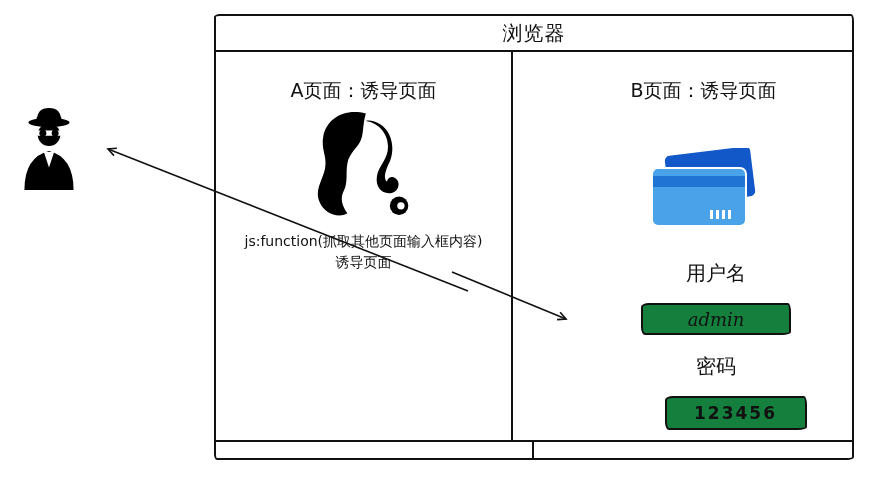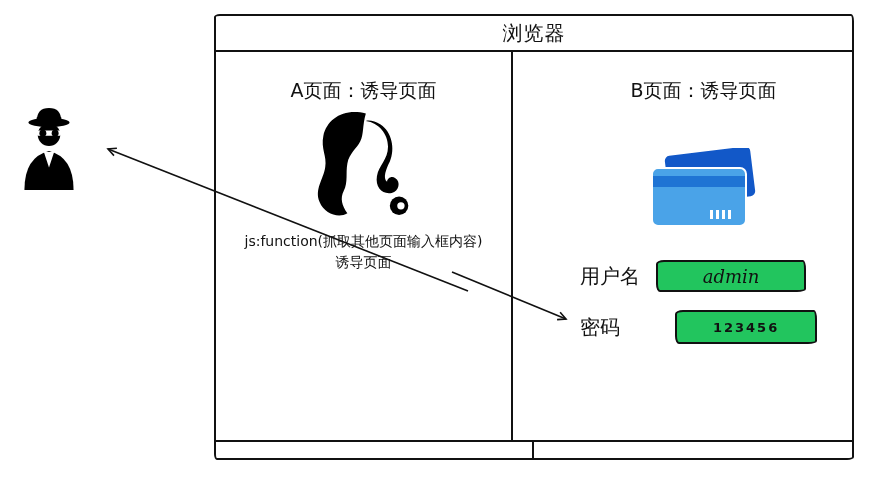--- a/index.html
+++ b/index.html
@@ -33,31 +33,31 @@
     display:flex;align-items:center;justify-content:center;
     font-size:20px;letter-spacing:1px;
   }
   .main{display:flex;height:388px;gap:42px;}
   .panel{width:50%;position:relative;}
   .panel-a{border-right:2.5px solid var(--ink);}
   .panel-title{margin-top:26px;text-align:center;font-size:19px;}
   .silhouette{display:block;margin:4px auto 0;}
   .note{margin-top:3px;text-align:center;font-size:14px;line-height:1.5;}
   .card{display:block;margin:44px auto 0;}
-  .field-row{display:flex;align-items:center;padding-left:25px;gap:16px;}
+  .field-row{display:flex;align-items:center;padding-left:25px;gap:16px;flex-direction:column;}
   .row-username{margin-top:28px;}
   .row-password{margin-top:18px;border-radius:9px;}
   .field-label{font-size:20px;}
   .input{
     border:2px solid var(--ink);
     border-radius:8px 3px 9px 4px / 4px 9px 3px 8px;
-    display:flex;align-items:center;justify-content:center;background:#22c55e;
+    display:flex;align-items:center;justify-content:center;background:#15803d;
   }
   .username{width:150px;height:32px;font-family:"DejaVu Serif",serif;font-style:italic;font-size:18px;}
-  .password{width:142px;height:34px;font-weight:bold;font-size:13px;letter-spacing:2px;margin-left:39px;}
+  .password{width:142px;height:34px;font-weight:bold;font-size:17px;letter-spacing:2px;margin-left:39px;}
   .footer{flex:1;border-top:2.5px solid var(--ink);display:flex;}
   .footer-cell{width:50%;}
   .footer-cell:first-child{border-right:2.5px solid var(--ink);}
 </style>
 </head>
 <body>
 
 <div class="canvas">
 
   <div class="hacker">

